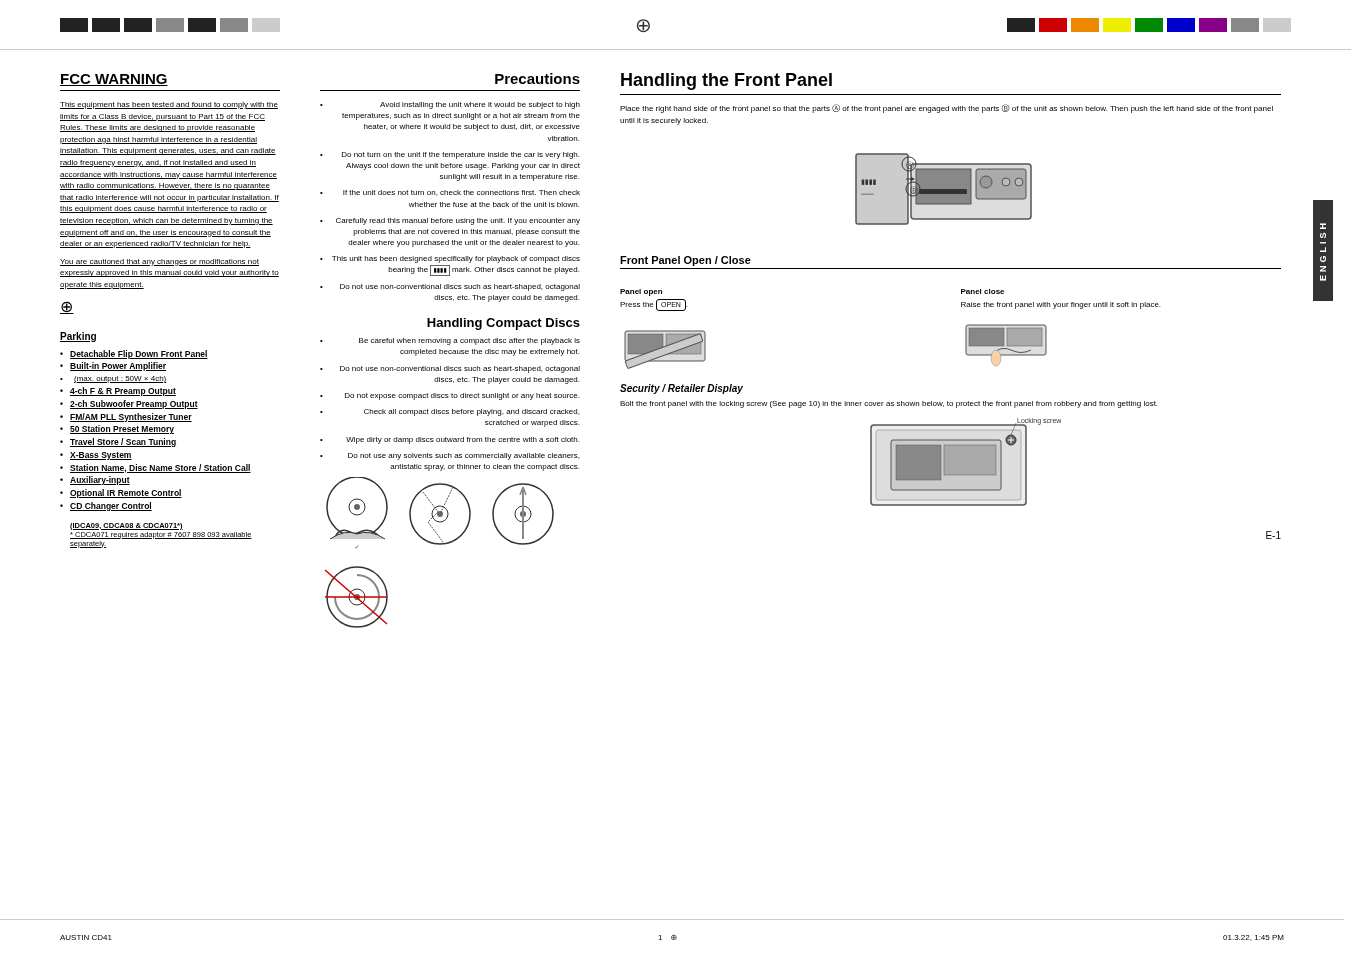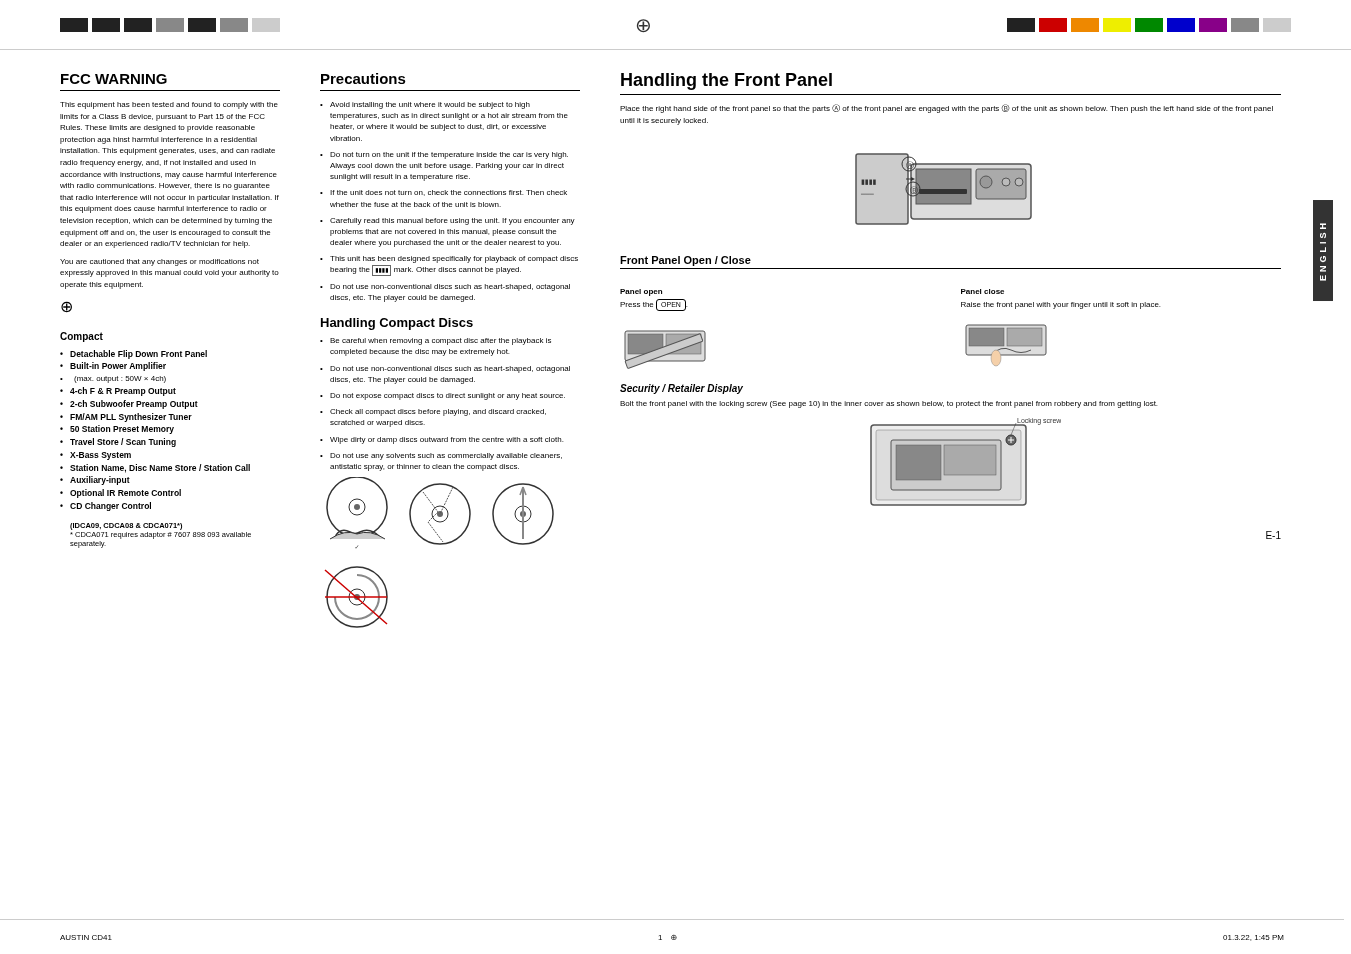--- a/index.html
+++ b/index.html
@@ -78,25 +78,27 @@
     
     .main-content {
       display: flex;
       padding: 20px 60px 20px 60px;
       gap: 30px;
     }
 
     
     .col-left {
       flex: 0 0 230px;
+      text-decoration: underline;
     }
 
     
     .col-middle {
       flex: 0 0 270px;
+      text-align: right;
     }
 
     
     .col-right {
       flex: 1;
     }
 
     
     .section-title {
       font-size: 15px;
@@ -327,21 +329,21 @@
 
         <div class="section-title">FCC WARNING</div>
         <p class="body-text">This equipment has been tested and found to comply with the limits for a Class B device, pursuant to Part 15 of the FCC Rules. These limits are designed to provide reasonable protection aga hinst harmful interference in a residential installation. This equipment generates, uses, and can radiate radio frequency energy, and, if not installed and used in accordance with instructions, may cause harmful interference with radio communications. However, there is no guarantee that radio interference will not occur in particular installation. If this equipment does cause harmful interference to radio or television reception, which can be determined by turning the equipment off and on, the user is encouraged to consult the dealer or an experienced radio/TV technician for help.</p>
         <p class="body-text">You are cautioned that any changes or modifications not expressly approved in this manual could void your authority to operate this equipment.</p>
 
         <div style="display:flex; justify-content:flex-start; margin: 6px 0;">
           <span style="font-size:16px;">⊕</span>
         </div>
 
         <div class="features-section">
-          <div class="sub-section-title">Compact</div>
+          <div class="sub-section-title">Parking</div>
           <ul class="features-list">
             <li>Detachable Flip Down Front Panel</li>
             <li>Built-in Power Amplifier</li>
             <li class="sub-item">(max. output : 50W × 4ch)</li>
             <li>4-ch F &amp; R Preamp Output</li>
             <li>2-ch Subwoofer Preamp Output</li>
             <li>FM/AM PLL Synthesizer Tuner</li>
             <li>50 Station Preset Memory</li>
             <li>Travel Store / Scan Tuning</li>
             <li>X-Bass System</li>

